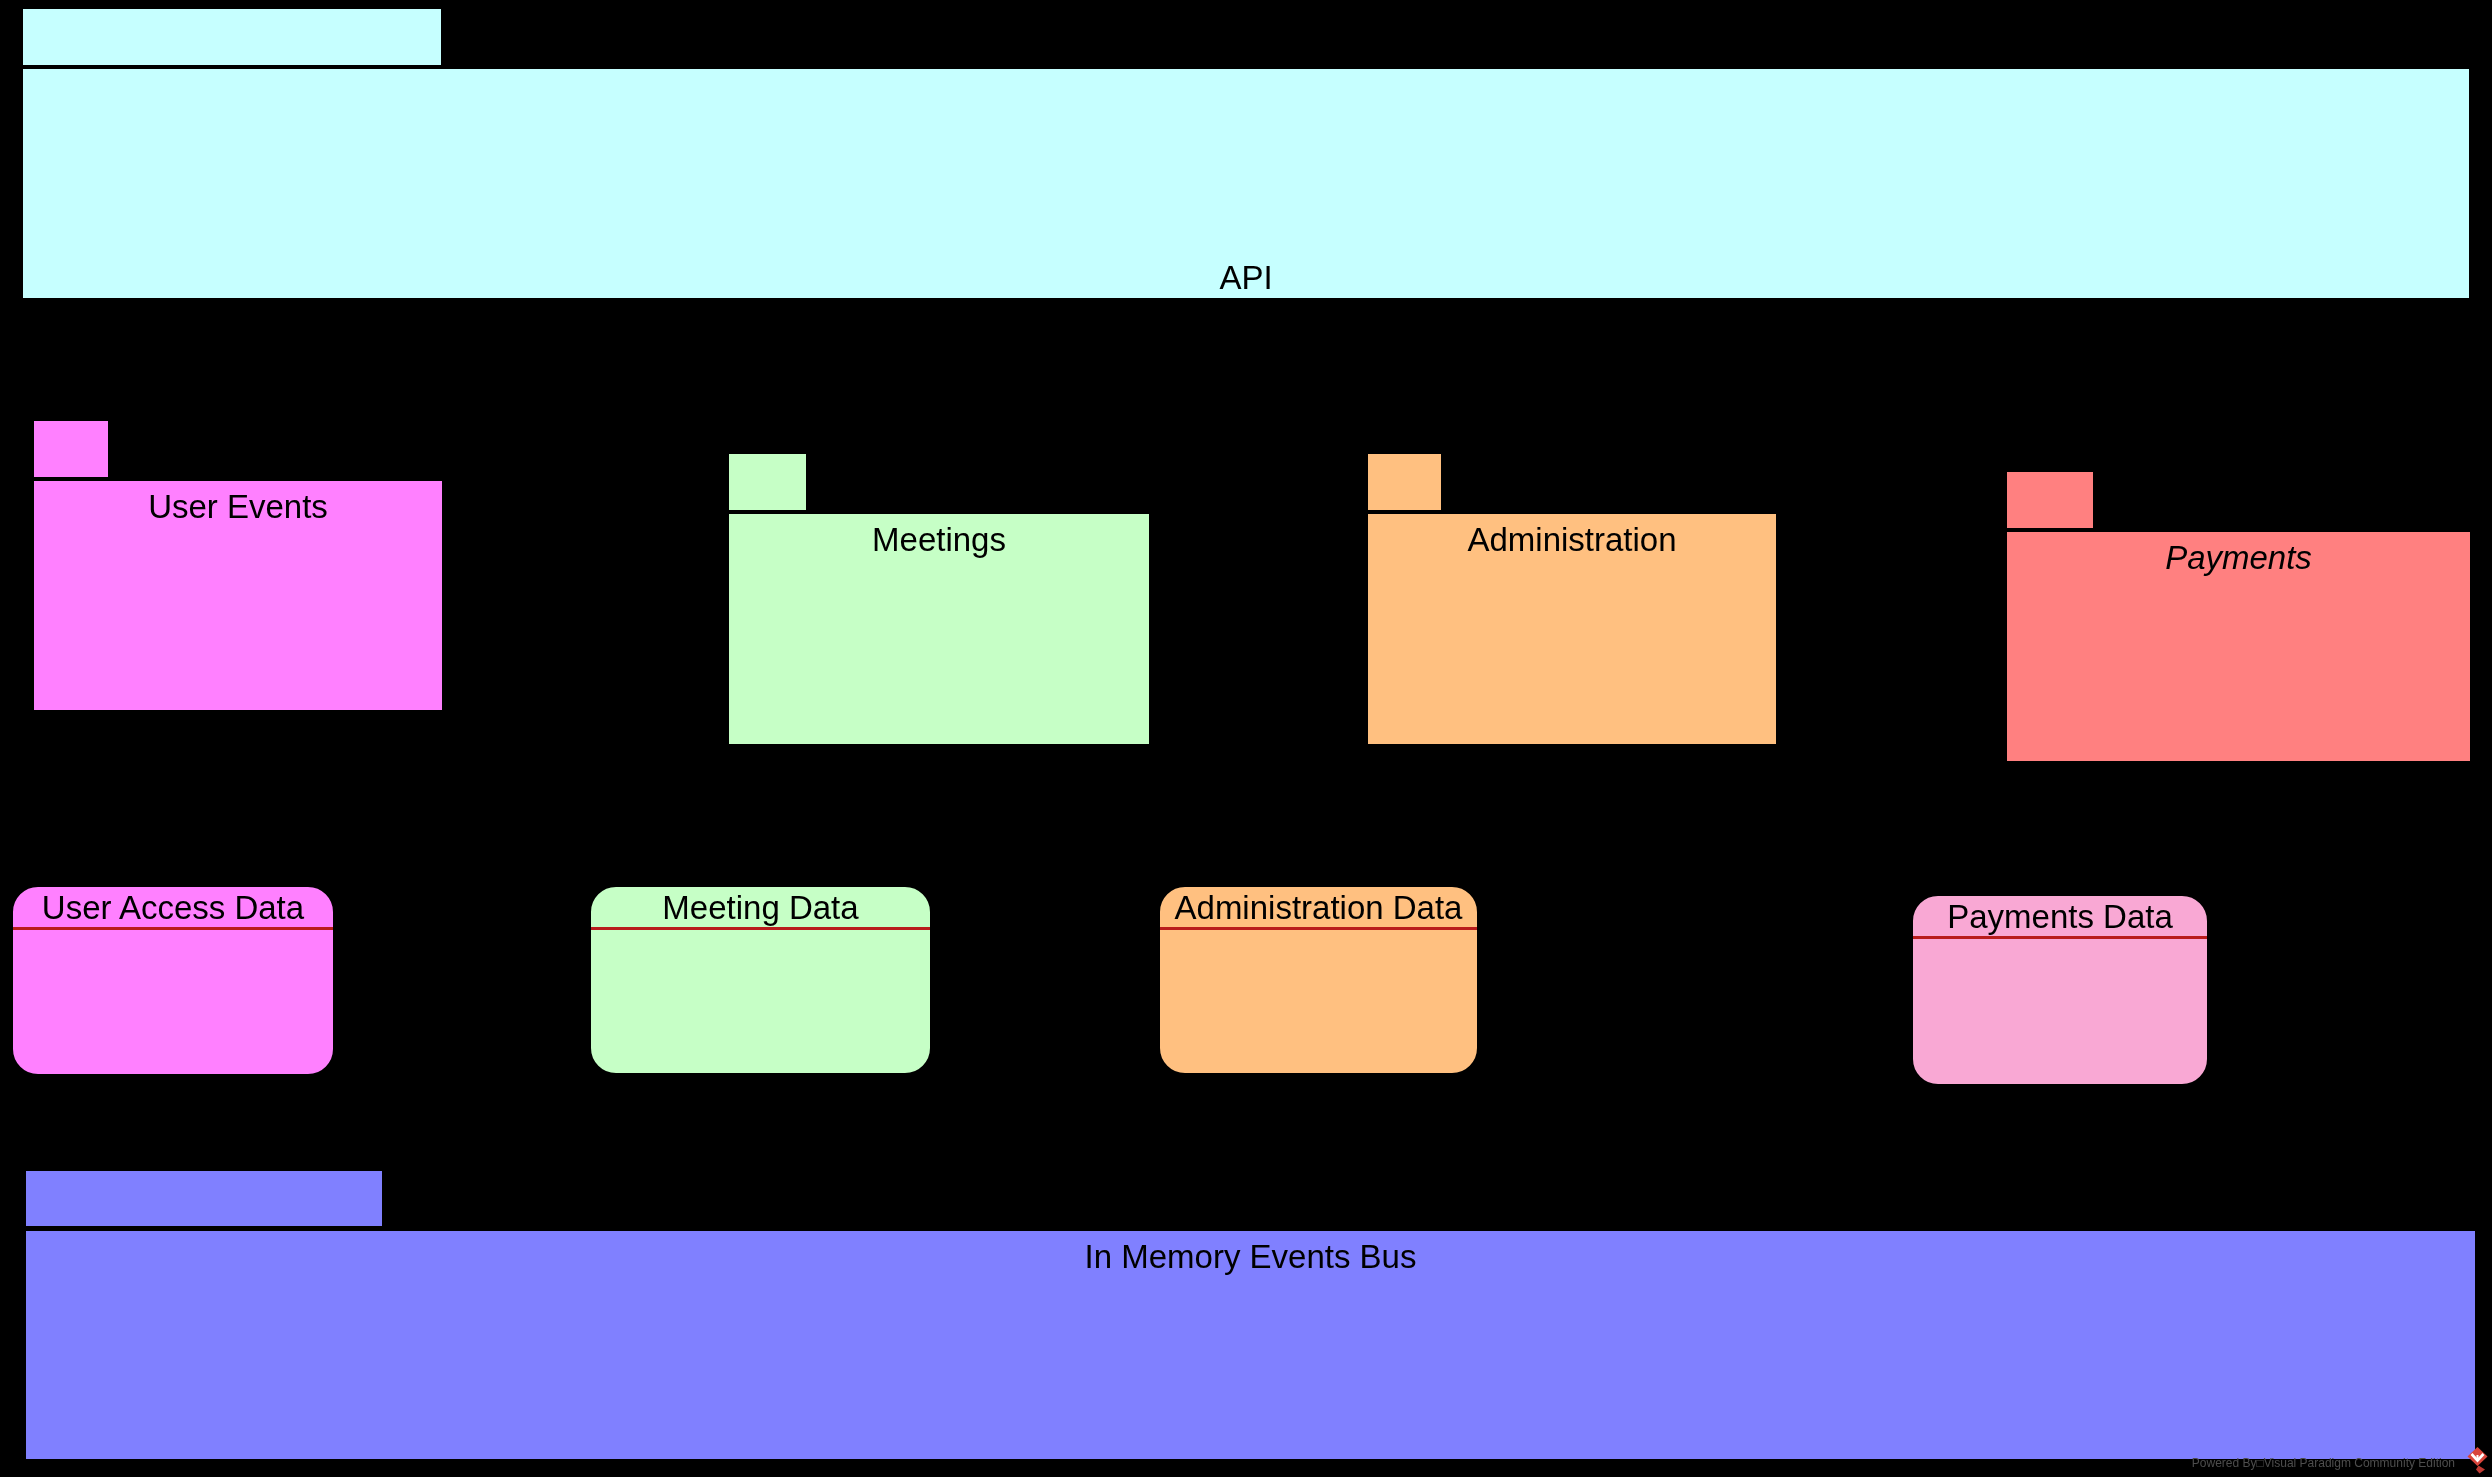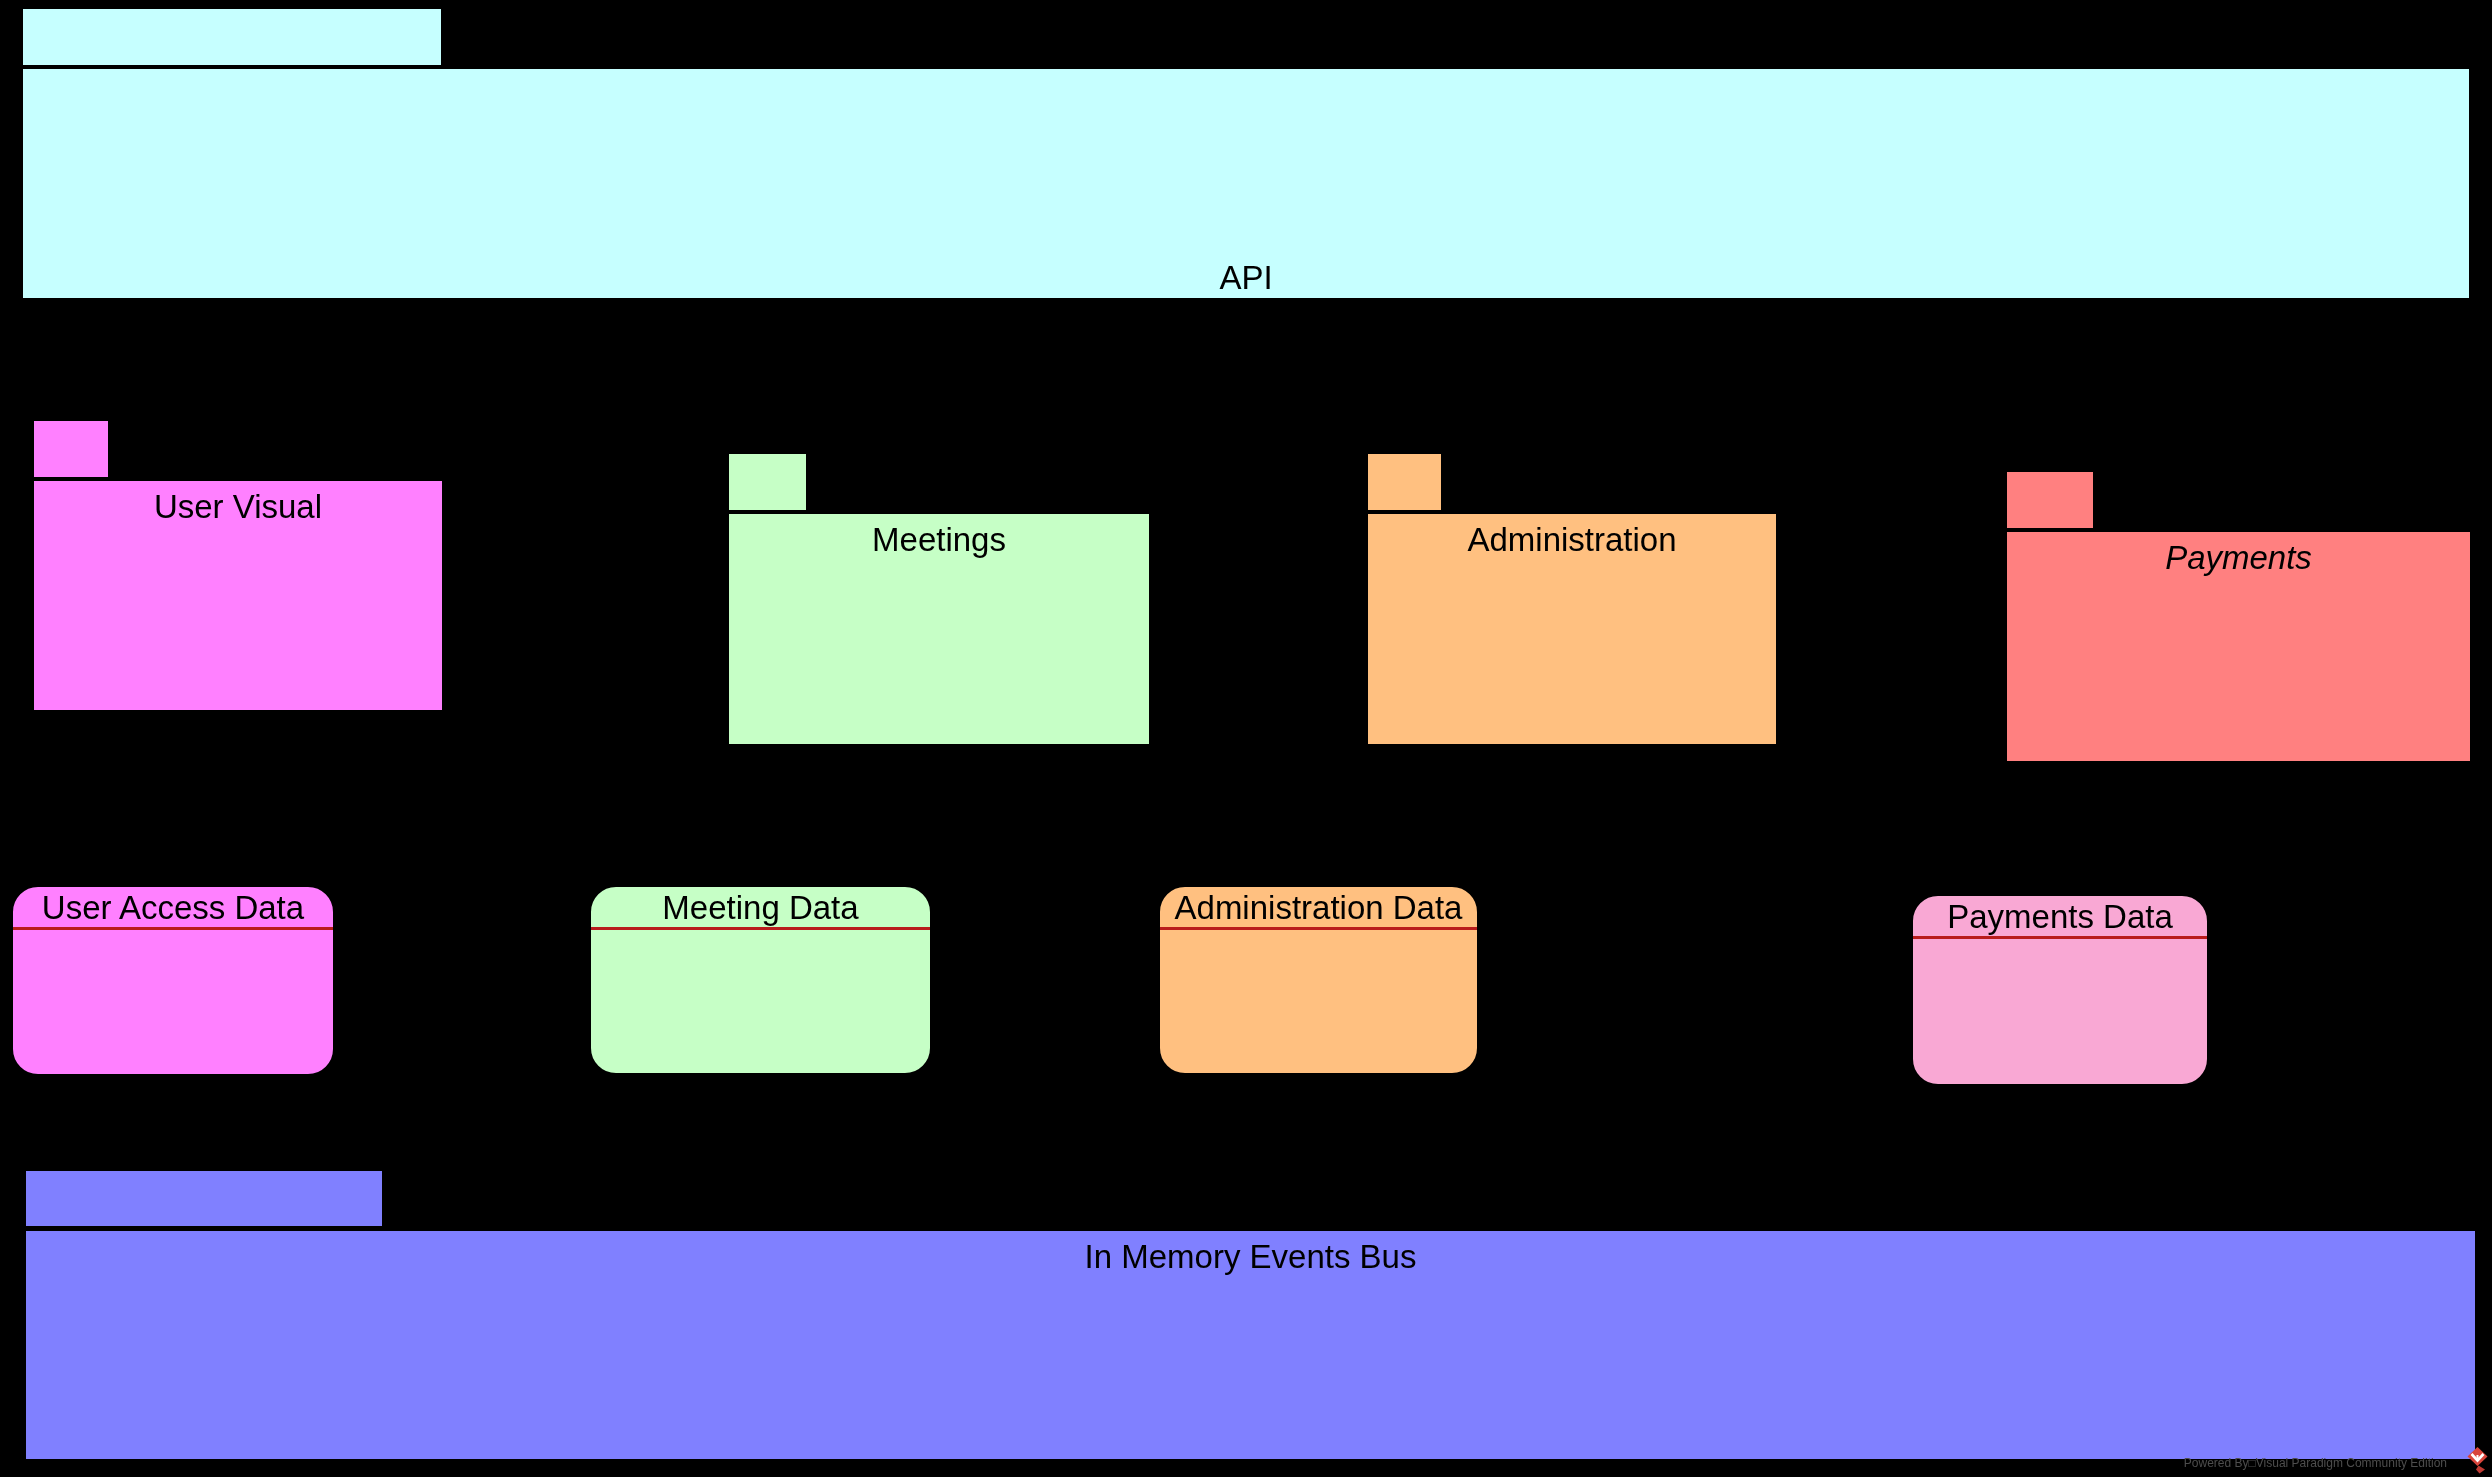--- a/index.html
+++ b/index.html
@@ -67,21 +67,21 @@
   .ds-title{font-size:33px;color:#000;line-height:1;white-space:nowrap;}
 
   .ds-user-access{left:10px;top:884px;width:326px;height:193px;}
   .ds-meeting{left:588px;top:884px;width:345px;height:192px;}
   .ds-administration{left:1157px;top:884px;width:323px;height:192px;}
   .ds-payments{left:1910px;top:893px;width:300px;height:194px;}
 
   
   .watermark{
     position:absolute;right:3px;bottom:4px;
-    display:flex;align-items:flex-end;gap:19px;
+    display:flex;align-items:flex-end;gap:11px;
   }
   .watermark-text{
     font-size:12px;color:#4d4d4d;letter-spacing:0px;
     margin-bottom:4px;white-space:nowrap;
   }
   .vp-logo{width:23px;height:28px;display:block;}
 </style>
 </head>
 <body>
 
@@ -90,21 +90,21 @@
   <div class="pkg pkg-api">
     <div class="pkg-tab" style="background-color: rgb(198, 255, 255);"></div>
     <div class="pkg-body" style="background-color: rgb(198, 255, 255); align-items: flex-end;">
       <span class="pkg-title">API</span>
     </div>
   </div>
 
   <div class="pkg pkg-user-access">
     <div class="pkg-tab" style="background-color: rgb(255, 128, 255);"></div>
     <div class="pkg-body" style="background-color: rgb(255, 128, 255);">
-      <span class="pkg-title">User Visual</span>
+      <span class="pkg-title">User Events</span>
     </div>
   </div>
 
   <div class="pkg pkg-meetings">
     <div class="pkg-tab" style="background-color: rgb(198, 255, 198);"></div>
     <div class="pkg-body" style="background-color: rgb(198, 255, 198);">
       <span class="pkg-title">Meetings</span>
     </div>
   </div>
 

